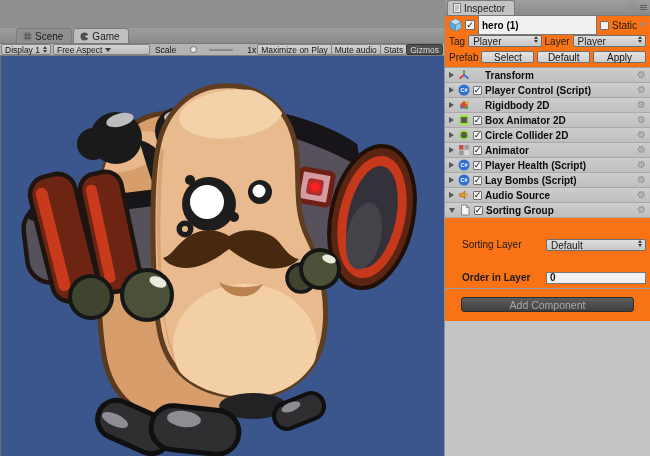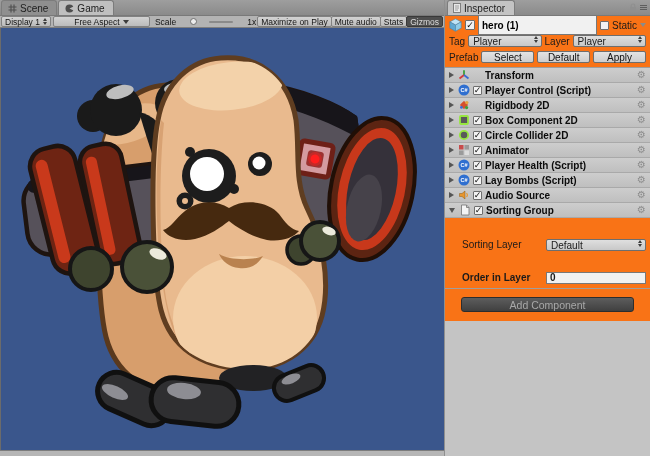--- a/index.html
+++ b/index.html
@@ -3,32 +3,32 @@
 <meta charset="utf-8">
 <style>
   * { box-sizing: border-box; margin: 0; padding: 0; }
   html,body { width:650px; height:456px; overflow:hidden; }
   body { font-family:"Liberation Sans","DejaVu Sans",sans-serif; background:#c2c2c2; }
   .window { width:650px; height:456px; display:flex; }
 
   
   .game-panel { width:444px; display:flex; flex-direction:column; background:#8f8f8f; }
   .tabbar { height:16px; background:linear-gradient(#9e9e9e,#8a8a8a); border-bottom:1px solid #797979;
-            display:flex; align-items:flex-end; padding-left:1px; }
+            display:flex; align-items:flex-end; padding-left:16px;margin-top:28px; }
   .tab { height:15px; display:flex; align-items:center; gap:3px; padding:0 8px 0 6px;
          font-size:10px; color:#1c1c1c; border:1px solid #7c7c7c; border-bottom:none;
          border-radius:3px 3px 0 0; background:#8f8f8f; margin-right:1px; }
   .tab.active { background:#bfbfbf; }
   .toolbar { height:12px; background:#b3b3b3; border-bottom:1px solid #7f7f7f;
              display:flex; align-items:center; font-size:8.5px; color:#141414; padding:0 1px; gap:2px; }
   .tb-dd, .tb-btn { height:11px; background:linear-gradient(#d2d2d2,#bcbcbc); border:1px solid #818181;
              border-radius:2px; display:flex; align-items:center; padding:0 3px; gap:3px;
              font-size:8.5px; color:#141414; font-family:inherit; white-space:nowrap; }
   .tb-dd.display { width:52px; justify-content:space-between; }
-  .tb-dd.aspect  { width:132px; justify-content:center; }
+  .tb-dd.aspect  { width:132px; justify-content:flex-start; }
   .caret { width:0; height:0; border-left:3px solid transparent; border-right:3px solid transparent; border-top:4px solid #3c3c3c; }
   .updown { display:flex; flex-direction:column; gap:1px; }
   .updown i { display:block; width:0; height:0; border-left:2.5px solid transparent; border-right:2.5px solid transparent; }
   .updown .up { border-bottom:3px solid #3c3c3c; }
   .updown .dn { border-top:3px solid #3c3c3c; }
   .scale { display:flex; align-items:center; gap:14px; margin-left:3px; }
   .knob { width:7px; height:7px; border-radius:50%; background:#ececec; border:1px solid #6f6f6f; }
   .track { width:24px; height:2px; background:#8a8a8a; border-radius:1px; margin-left:-2px; }
   .tb-group { margin-left:auto; display:flex; }
   .tb-group .tb-btn { border-radius:2px; margin-left:-1px; }
@@ -347,21 +347,21 @@
       <div class="crow">
         <i class="fold"></i>
         <span class="cicon">
           <svg width="12" height="12" viewBox="0 0 12 12">
               <rect x="2" y="2" width="8" height="8" rx="1" fill="#5a5a5a" stroke="#97e63f" stroke-width="1.8"></rect>
             </svg>
         </span>
         <span class="checkbox small">
             <span>✓</span>
           </span>
-        <span class="cname">Box Component 2D</span>
+        <span class="cname">Box Animator 2D</span>
         <span class="gear">⚙</span>
       </div>
 
       <div class="crow">
         <i class="fold"></i>
         <span class="cicon">
           <svg width="12" height="12" viewBox="0 0 12 12">
               <circle cx="6" cy="6" r="4.2" fill="#5a5a5a" stroke="#97e63f" stroke-width="1.8"></circle>
             </svg>
         </span>

